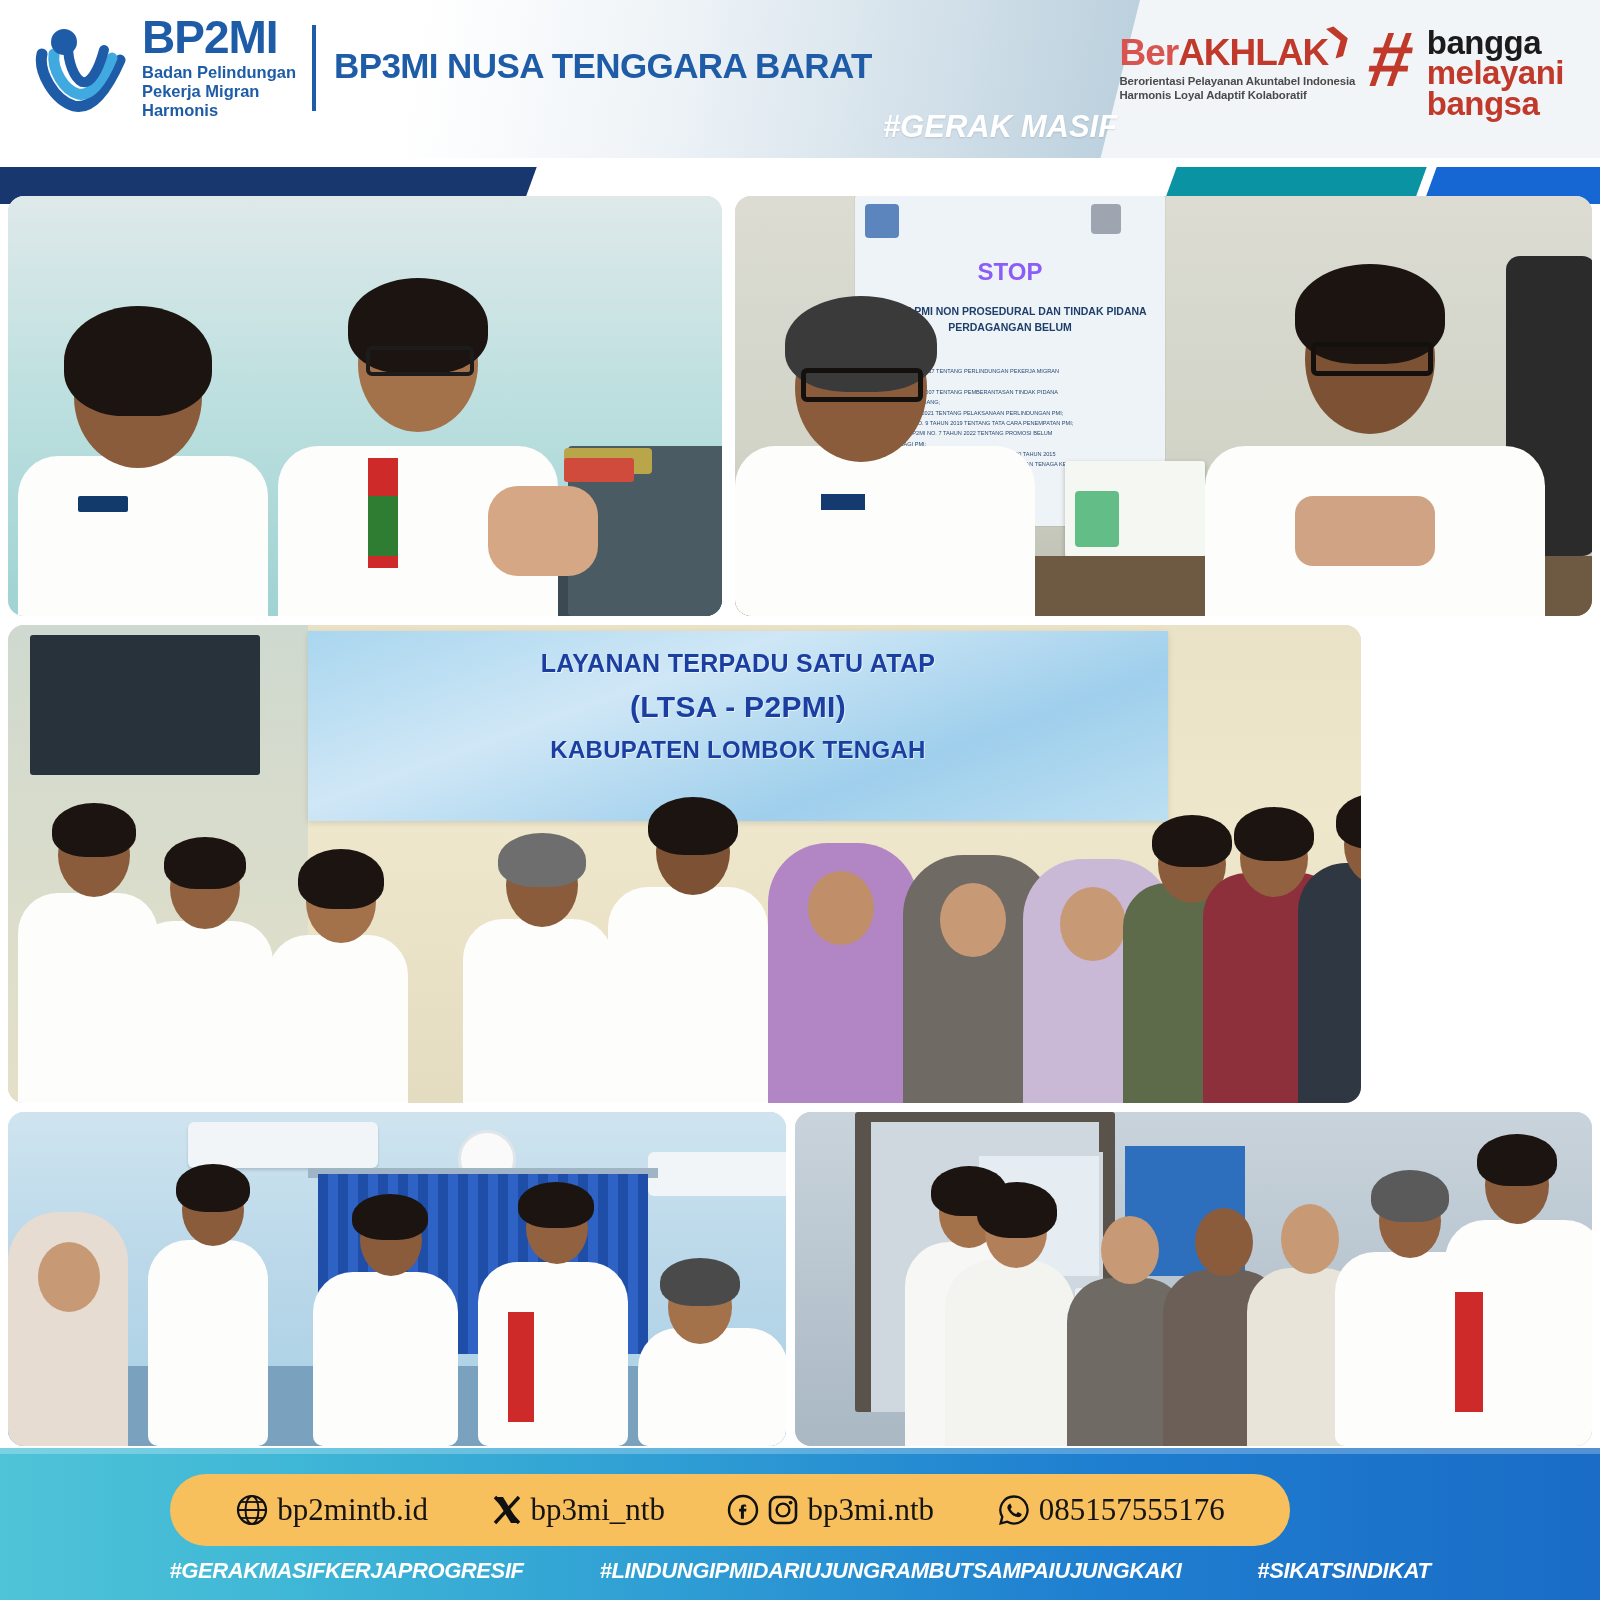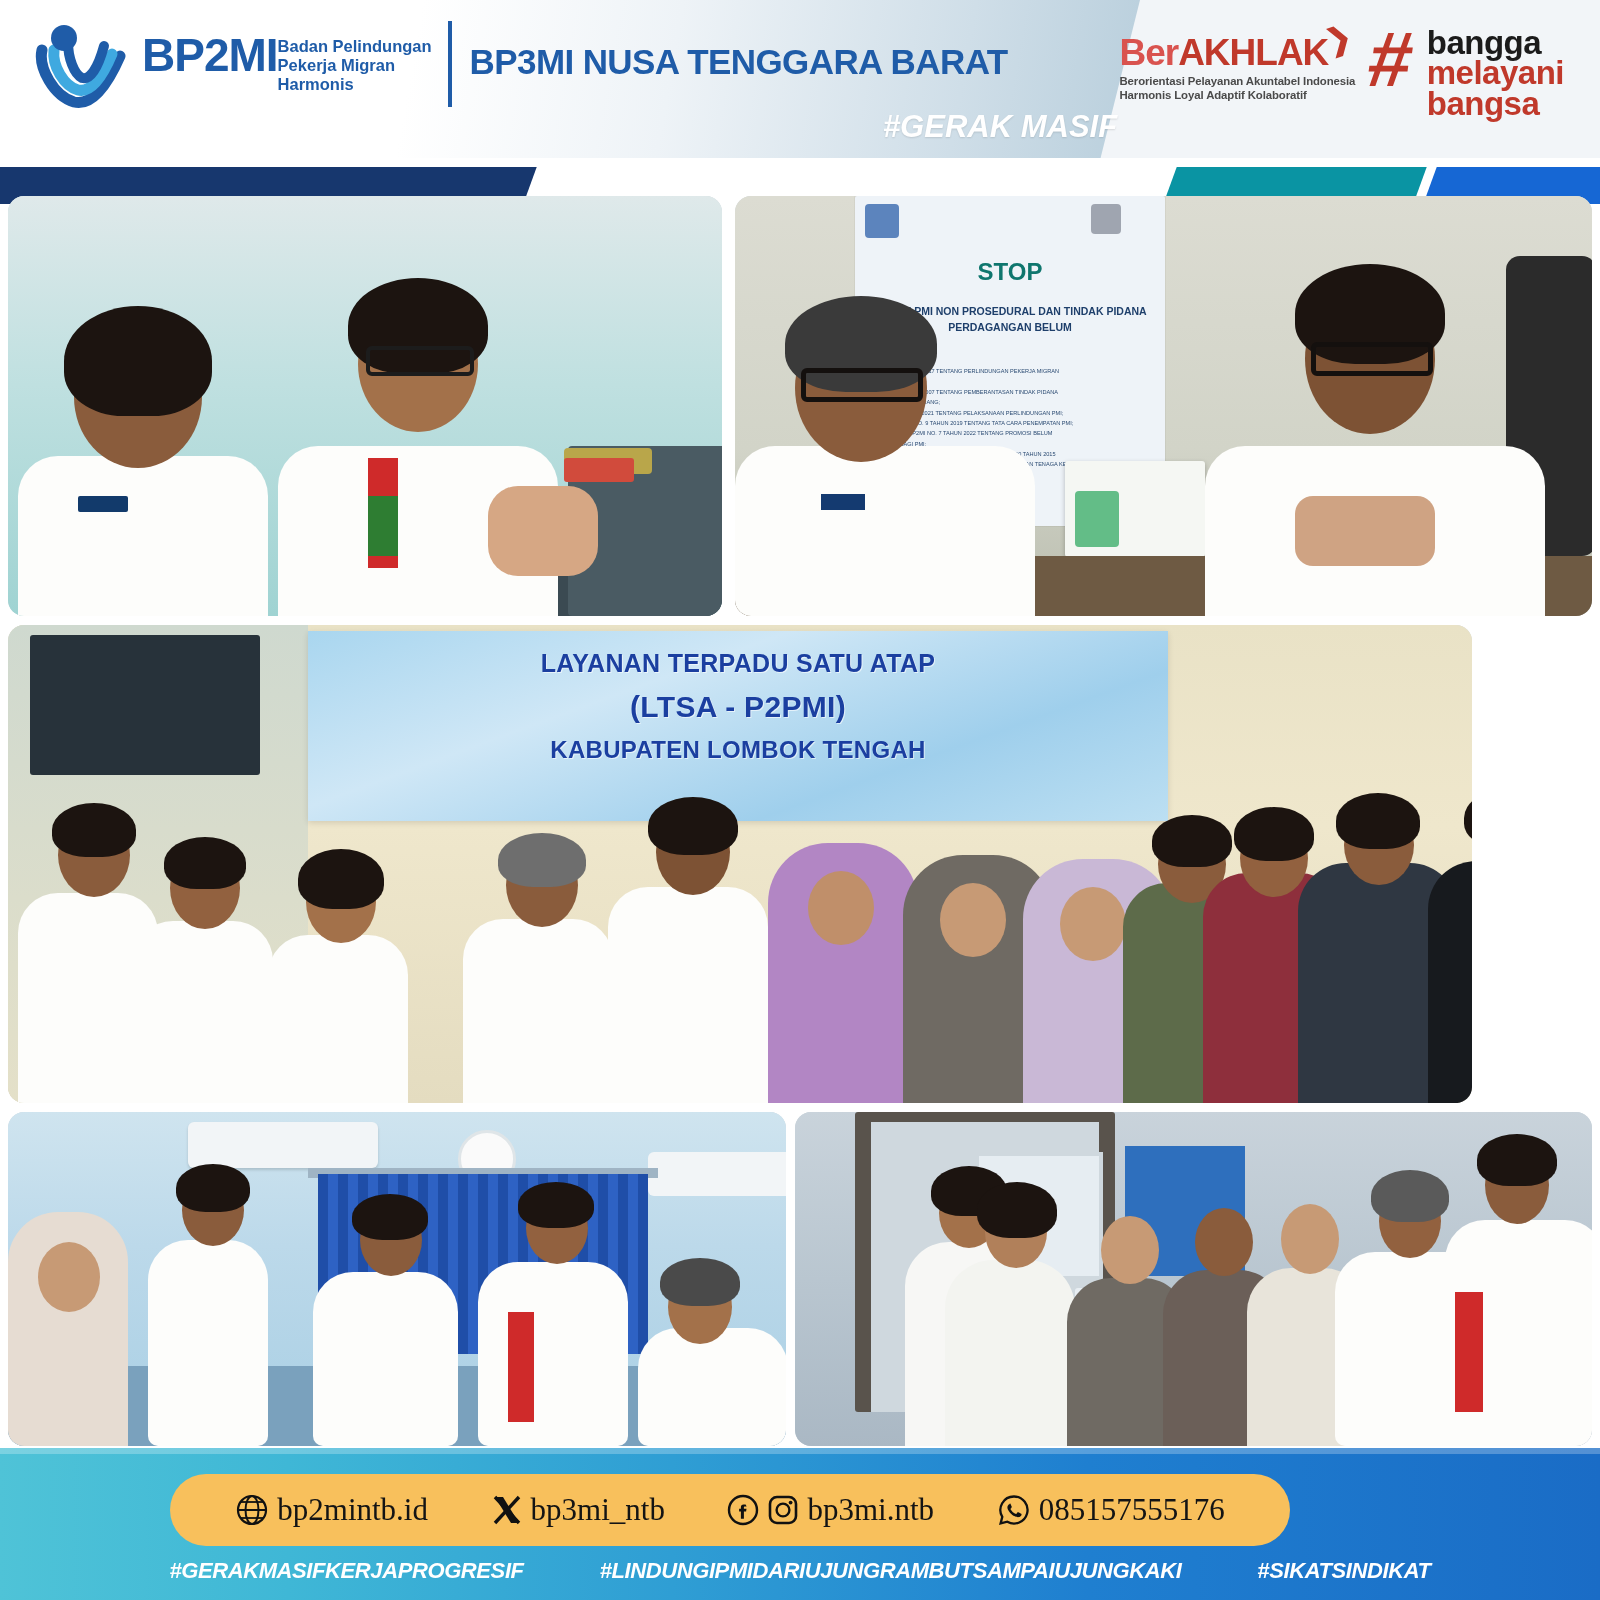--- a/index.html
+++ b/index.html
@@ -22,21 +22,21 @@
     transform:skewX(-14deg);transform-origin:top left;
     right:-60px;
   }
   
   .logo-block{
     position:absolute;left:28px;top:16px;display:flex;align-items:center;gap:0px;z-index:5;
   }
   .bp2mi-mark{
     position:relative;width:104px;height:96px;margin-right:10px;flex:0 0 auto;
   }
-  .bp2mi-text{display:flex;flex-direction:row;justify-content:center;}
+  .bp2mi-text{display:flex;flex-direction:column;justify-content:center;}
   .bp2mi-title{
     font-size:46px;font-weight:bold;color:#1f5ca8;letter-spacing:-1px;line-height:0.95;
     font-family:"Liberation Sans", sans-serif;
   }
   .bp2mi-sub{
     font-size:16.5px;font-weight:bold;color:#1f5ca8;line-height:1.16;margin-top:3px;
     font-family:"Liberation Sans", sans-serif;
   }
   .divider-bar{
     width:4px;height:86px;background:#1f5ca8;margin:0 18px 0 16px;align-self:center;
@@ -93,21 +93,21 @@
   .bar-teal{left:1170px;top:167px;width:250px;background:#0a94a3;}
   .bar-blue{left:1430px;top:167px;width:215px;background:#1667d4;}
 
   
   .photos{position:absolute;left:0;top:196px;width:1600px;height:1250px;}
   .ph{position:absolute;overflow:hidden;border-radius:16px;background:#cfd8de;}
   .ph .scene{position:absolute;inset:0;}
 
   .ph-tl{left:8px;top:0px;width:714px;height:420px;}
   .ph-tr{left:735px;top:0px;width:857px;height:420px;}
-  .ph-mid{left:8px;top:429px;width:1464px;height:478px;}
+  .ph-mid{left:8px;top:429px;width:1353px;height:478px;}
   .ph-bl{left:8px;top:916px;width:778px;height:334px;}
   .ph-br{left:795px;top:916px;width:797px;height:334px;}
   .head{position:absolute;border-radius:50%;background:#7b5238;}
   .hair{position:absolute;border-radius:50% 50% 40% 40%;background:#1c1410;}
   .body{position:absolute;border-radius:40px 40px 10px 10px;background:#fdfdfb;}
 
   
   .tl-wall{background:linear-gradient(180deg,#dfe9ea 0%,#bfe0e0 45%,#9fd3d2 100%);}
   .tl-desk{position:absolute;left:430px;top:300px;width:290px;height:120px;background:#3b4a52;}
   .tl-cab{position:absolute;left:560px;top:250px;width:160px;height:170px;background:#4a5b63;border-radius:4px;}
@@ -115,21 +115,21 @@
   .tl-redbox{position:absolute;left:556px;top:262px;width:70px;height:24px;background:#d14b3c;border-radius:3px;}
 
   
   .tr-wall{background:linear-gradient(180deg,#dcdcd2 0%,#d2d4c8 60%,#b9bcae 100%);}
   .tr-banner{
     position:absolute;left:120px;top:0px;width:310px;height:330px;background:#eef3f8;border-radius:2px;
     box-shadow:0 0 0 1px rgba(0,0,0,0.04);
   }
   .tr-banner .bnr-logo{position:absolute;top:8px;left:10px;width:34px;height:34px;background:#2b5faa;border-radius:4px;opacity:.75;}
   .tr-banner .bnr-logo2{position:absolute;top:8px;right:44px;width:30px;height:30px;background:#6b7280;border-radius:4px;opacity:.6;}
-  .tr-banner .bnr-stop{position:absolute;top:62px;left:0;right:0;text-align:center;font-size:24px;font-weight:bold;color:#0f766e;font-family:"Liberation Sans",sans-serif;}
+  .tr-banner .bnr-stop{position:absolute;top:62px;left:0;right:0;text-align:center;font-size:24px;font-weight:bold;color:#8b5cf6;font-family:"Liberation Sans",sans-serif;}
   .tr-banner .bnr-h1{position:absolute;top:108px;left:16px;right:16px;text-align:center;font-size:10.5px;font-weight:bold;color:#1e3f6b;line-height:1.5;font-family:"Liberation Sans",sans-serif;}
   .tr-banner .bnr-body{position:absolute;top:160px;left:18px;right:18px;font-size:5.6px;color:#2a4a72;line-height:1.85;font-family:"Liberation Sans",sans-serif;}
   .tr-card{position:absolute;left:330px;top:265px;width:140px;height:96px;background:#f5f7f3;border-radius:3px;box-shadow:0 2px 5px rgba(0,0,0,.25);}
   .tr-card .grn{position:absolute;left:10px;top:30px;width:44px;height:56px;background:#3fae6b;border-radius:4px;opacity:.8;}
   .tr-desk{position:absolute;left:0;bottom:0;width:100%;height:60px;background:#6e5a43;}
   .tr-chair{position:absolute;right:-4px;top:60px;width:90px;height:300px;background:#2b2b2b;border-radius:14px;}
 
   
   .mid-wall{background:linear-gradient(180deg,#e9e2c6 0%,#efe7cc 42%,#e4dcc0 100%);}
   .mid-banner{

